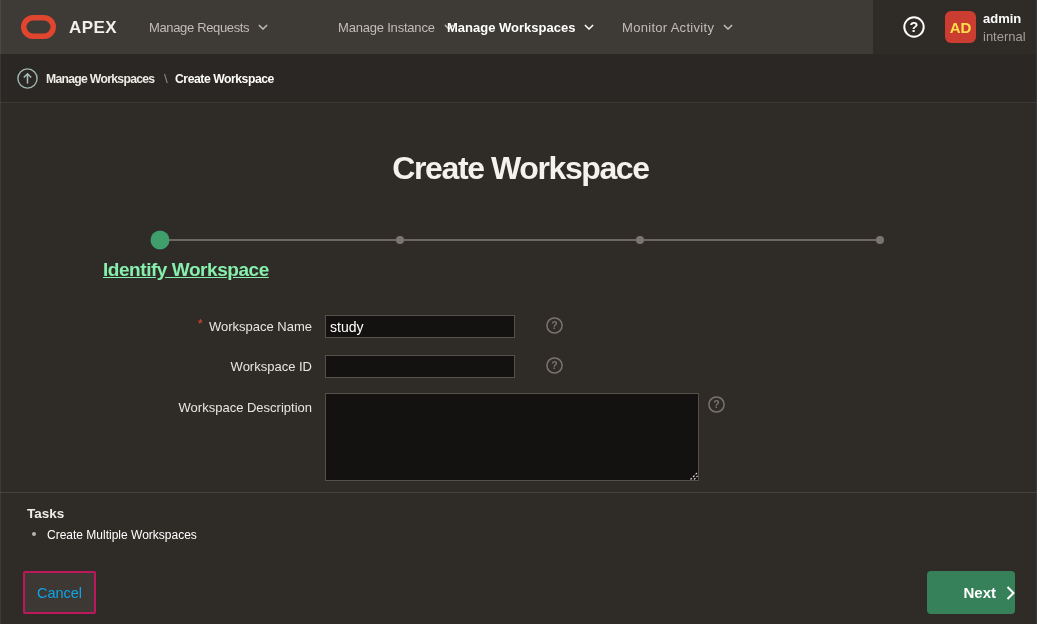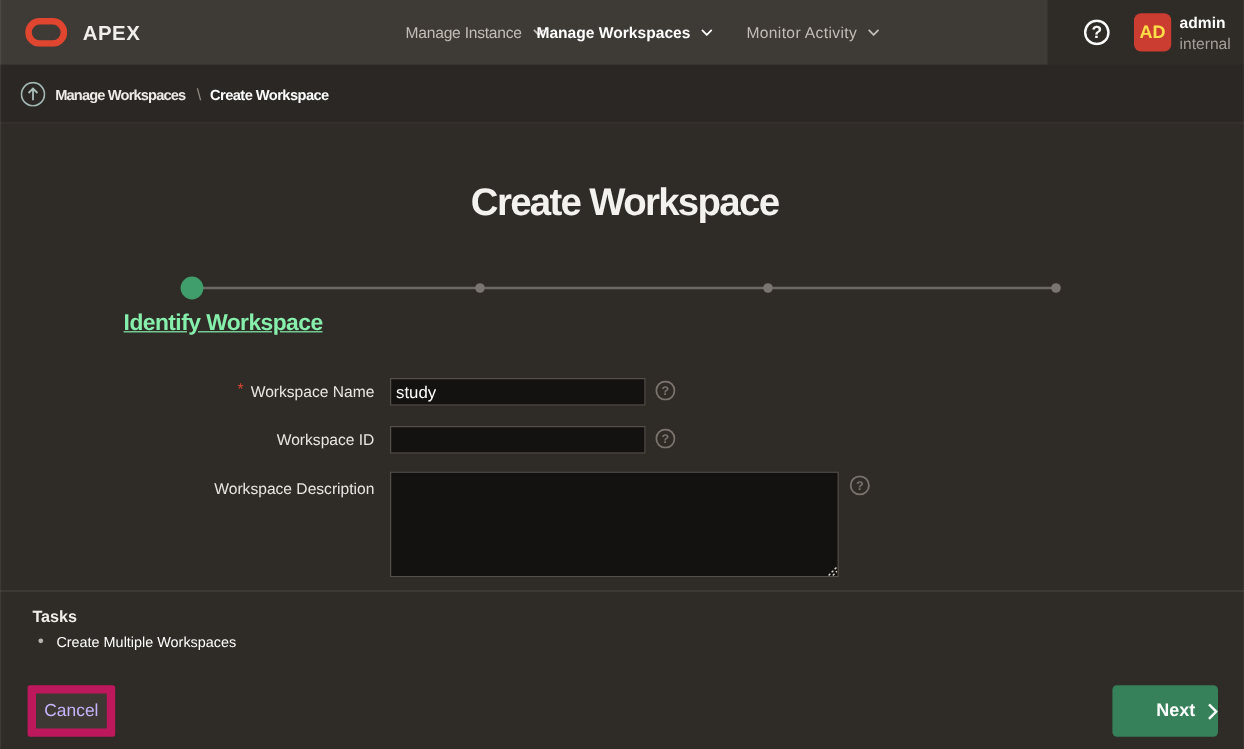--- a/index.html
+++ b/index.html
@@ -25,41 +25,46 @@
   .crumbsep { position:absolute; left:164px; top:17px; font-size:13.5px; color:#938d86; }
   .crumb2 { position:absolute; left:175px; top:18px; font-size:12.2px; letter-spacing:-0.45px; font-weight:bold; color:#fdfdfd; }
 
   
   h1.title { position:absolute; top:150px; left:2px; width:1037px; text-align:center; font-size:32px; letter-spacing:-1.4px; font-weight:bold; color:#f4f2ef; }
 
   .wizlabel { position:absolute; left:103px; top:259px; font-size:19px; letter-spacing:-0.45px; font-weight:bold; color:#86efac;text-decoration:underline; }
 
   .flabel { position:absolute; width:312px; text-align:right; font-size:13px; color:#e9e6e2; }
   .req { color:#e0482f; position:relative; top:-3px; margin-right:6px; font-size:13px; }
-  .fin { position:absolute; left:325px; width:213px; height:23px; background:#141210; border:1px solid #55504a; color:#fff; font-family:"Liberation Sans", sans-serif; font-size:14px; padding:0 4px; }
+  .fin { position:absolute; left:325px; width:190px; height:23px; background:#141210; border:1px solid #55504a; color:#fff; font-family:"Liberation Sans", sans-serif; font-size:14px; padding:0 4px; }
   .fta { position:absolute; left:325px; top:393px; width:374px; height:88px; background:#141210; border:1px solid #55504a; resize:none; }
 
   
   .tasks-h { position:absolute; left:27px; top:506px; font-size:13.5px; font-weight:bold; color:#f0ede9; }
   .task-bullet { position:absolute; left:32px; top:532px; width:4px; height:4px; border-radius:50%; background:#b9b4ad; }
   .task-link { position:absolute; left:47px; top:528px; font-size:12px; color:#ffffff; }
 
   
-  .btn-cancel { position:absolute; left:23px; top:571px; width:73px; height:43px; background:#3d3833; border:7px solid #be185d; border-radius:2px; color:#c4b5fd; font-size:14.5px; display:flex; align-items:center; justify-content:center; }
+  .btn-cancel { position:absolute; left:23px; top:571px; width:73px; height:43px; background:#3d3833; border:2px solid #be185d; border-radius:2px; color:#0ea5e9; font-size:14.5px; display:flex; align-items:center; justify-content:center; }
   .btn-next { position:absolute; left:927px; top:571px; width:88px; height:43px; background:#37815a; border-radius:4px; color:#fff; font-size:15px; font-weight:bold; display:flex; align-items:center; justify-content:flex-end; gap:10px; }
 </style>
 </head>
 <body>
 
 <div class="navbar">
   <svg class="abs" style="left:21px;top:15px;" width="35" height="24" viewBox="0 0 35 24">
     <rect x="2.75" y="2.75" width="29.5" height="18.5" rx="9.25" ry="9.25" fill="none" stroke="#e0452f" stroke-width="5.5"></rect>
   </svg>
   <div class="apex">APEX</div>
 
+  <div class="navitem" style="left:149px;letter-spacing:-0.35px;">Manage Requests
+    <svg class="nav-chev" viewBox="0 0 11 7">
+        <path d="M1 1l4.5 4.5L10 1" fill="none" stroke="#c2bdb6" stroke-width="1.6"></path>
+      </svg>
+  </div>
   <div class="navitem" style="left:301px;letter-spacing:-0.2px;margin-left:37px;">Manage Instance
     <svg class="nav-chev" viewBox="0 0 11 7">
         <path d="M1 1l4.5 4.5L10 1" fill="none" stroke="#c2bdb6" stroke-width="1.6"></path>
       </svg>
   </div>
   <div class="navitem active" style="left:447px;">Manage Workspaces
     <svg class="nav-chev" viewBox="0 0 11 7">
         <path d="M1 1l4.5 4.5L10 1" fill="none" stroke="#ffffff" stroke-width="1.6"></path>
       </svg>
   </div>

